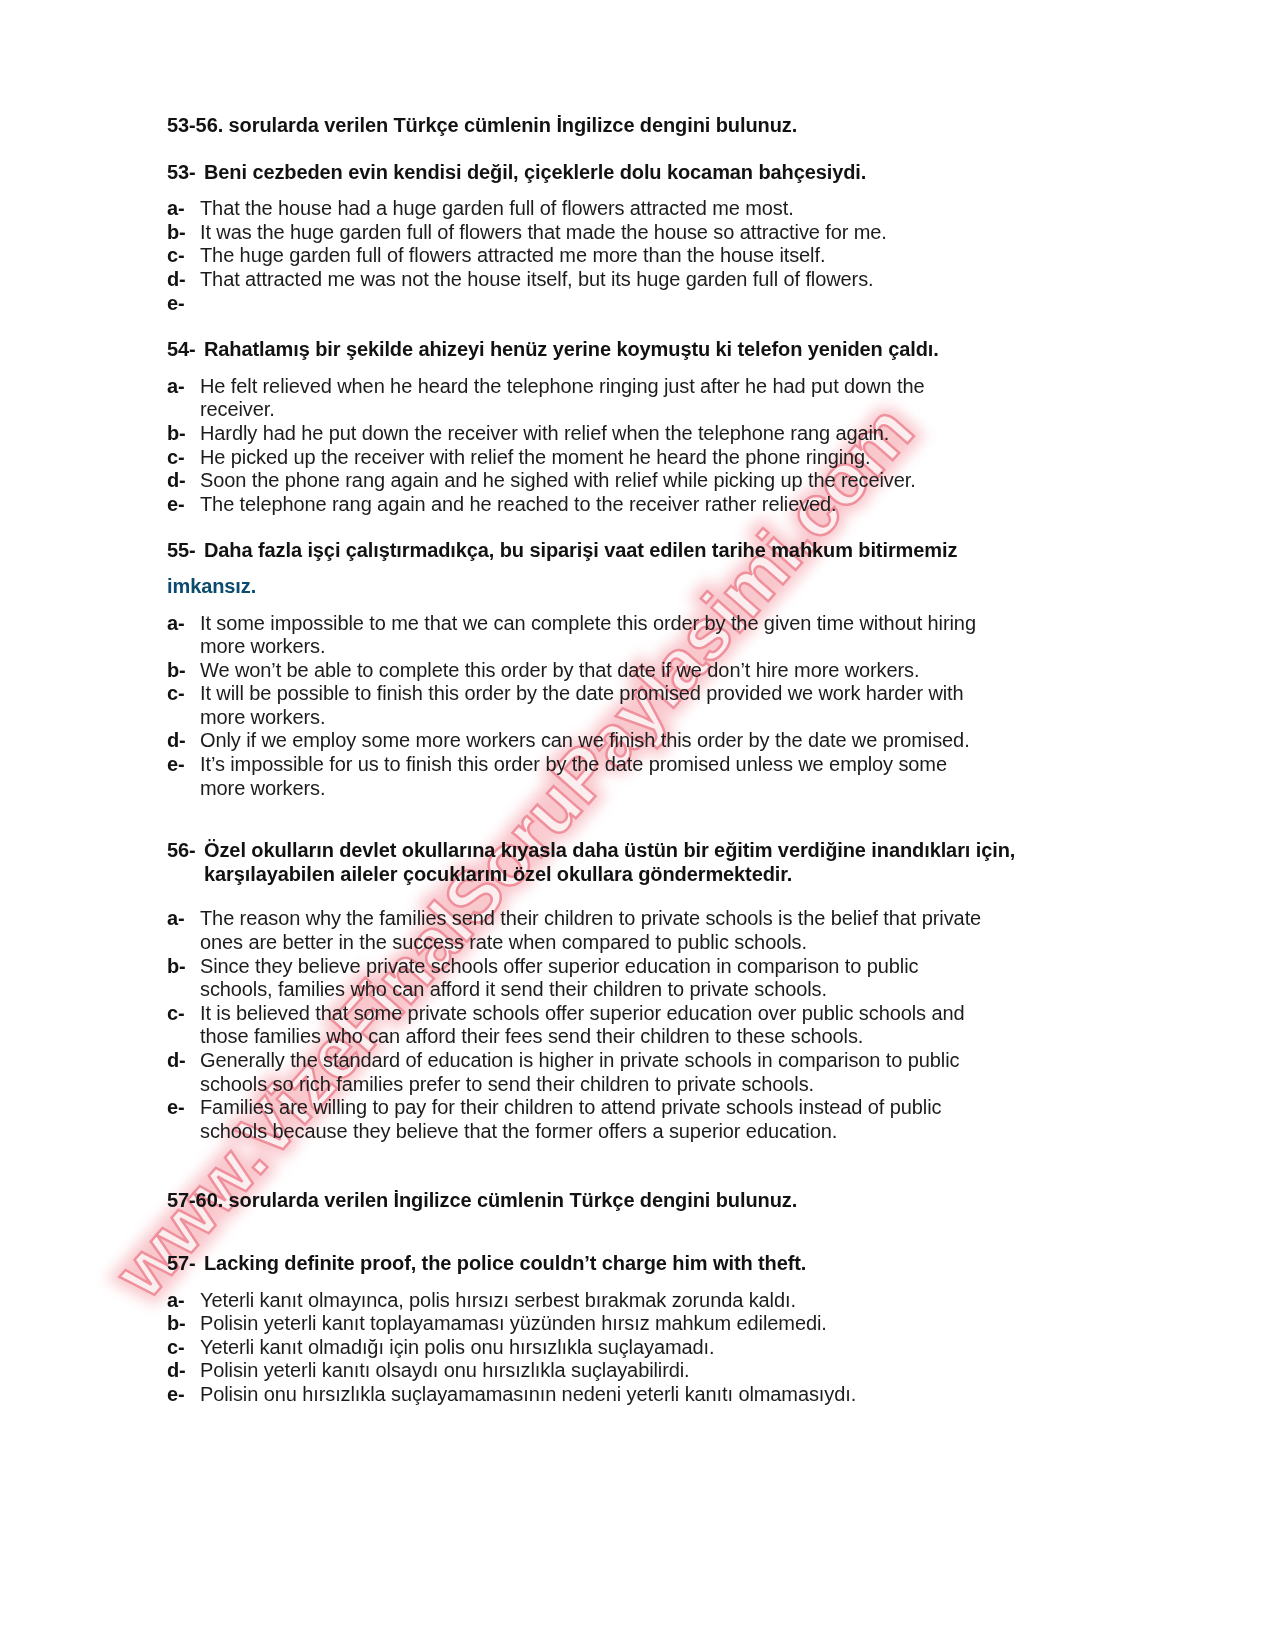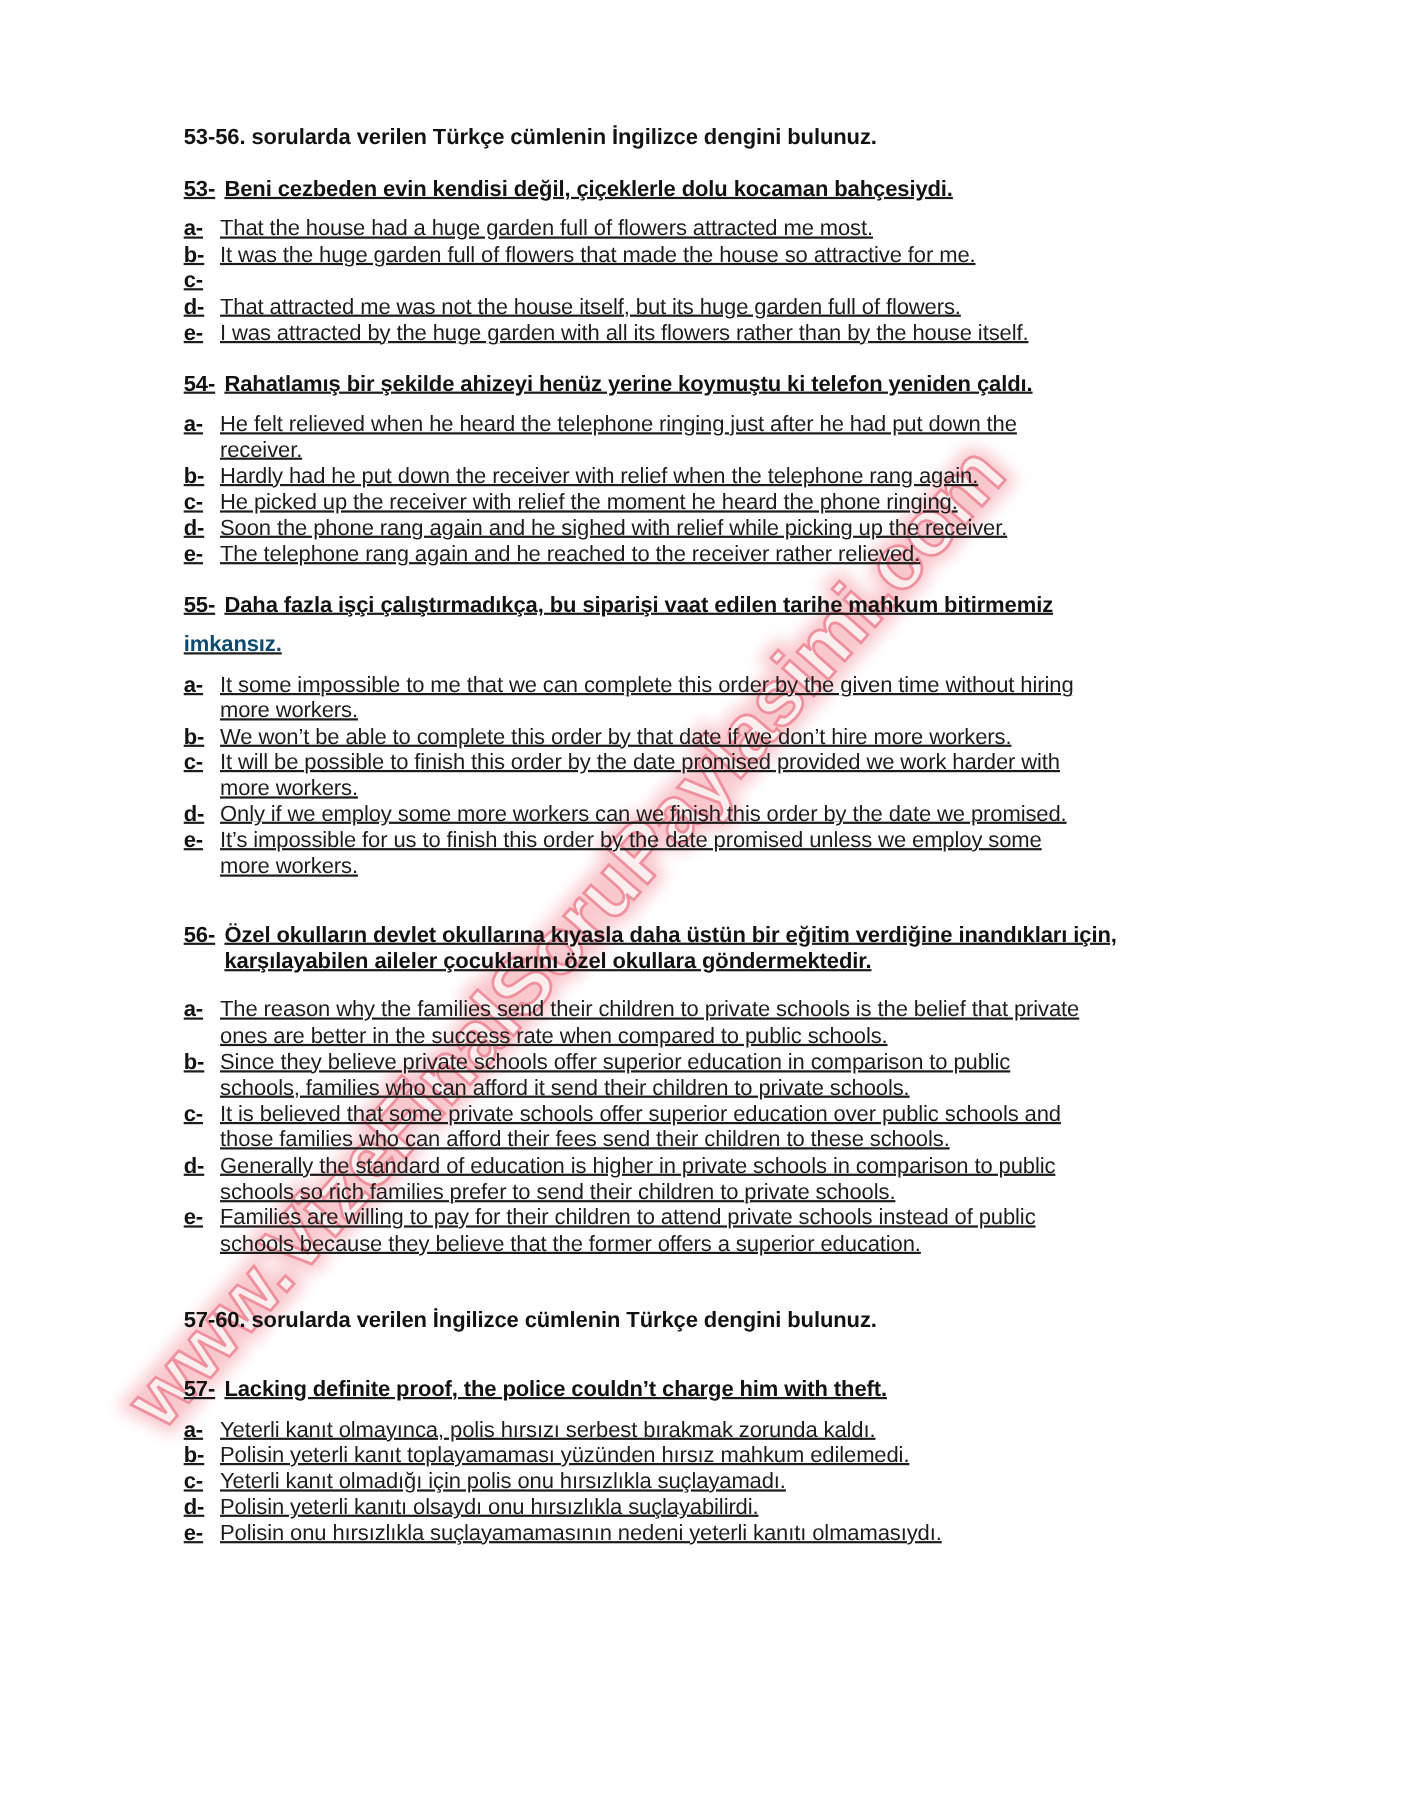--- a/index.html
+++ b/index.html
@@ -27,21 +27,21 @@
     font-size: 20px;
     line-height: 23.6px;
     letter-spacing: -0.1px;
   }
   .instruction {
     font-weight: bold;
     color: #121212;
     margin: 0;
   }
   .instruction.second { margin-top: 46px; }
-  .question { margin-top: 11px; text-decoration: underline; }
+  .question { margin-top: 11px; }
   .question.gap-lg { margin-top: 39px; }
   .stem {
     display: flex;
     font-weight: bold;
     color: #121212;
     margin-top: 23px;
   }
   .qnum { flex: none; width: 37px; }
   .stem-text { flex: 1; }
   .stem2 {
@@ -87,28 +87,28 @@
         <div class="opt">
           <span class="opt-letter">a-</span>
           <span class="opt-text">That the house had a huge garden full of flowers attracted me most.</span>
         </div>
         <div class="opt">
           <span class="opt-letter">b-</span>
           <span class="opt-text">It was the huge garden full of flowers that made the house so attractive for me.</span>
         </div>
         <div class="opt">
           <span class="opt-letter">c-</span>
+          <span class="opt-text">The huge garden full of flowers attracted me more than the house itself.</span>
         </div>
         <div class="opt">
           <span class="opt-letter">d-</span>
           <span class="opt-text">That attracted me was not the house itself, but its huge garden full of flowers.</span>
         </div>
         <div class="opt">
           <span class="opt-letter">e-</span>
-          <span class="opt-text">I was attracted by the huge garden with all its flowers rather than by the house itself.</span>
         </div>
       </div>
     </div>
 
     <div class="question">
       <div class="stem">
         <span class="qnum">54-</span>
         <div class="stem-text">Rahatlamış bir şekilde ahizeyi henüz yerine koymuştu ki telefon yeniden çaldı.</div>
       </div>
       <div class="options">

